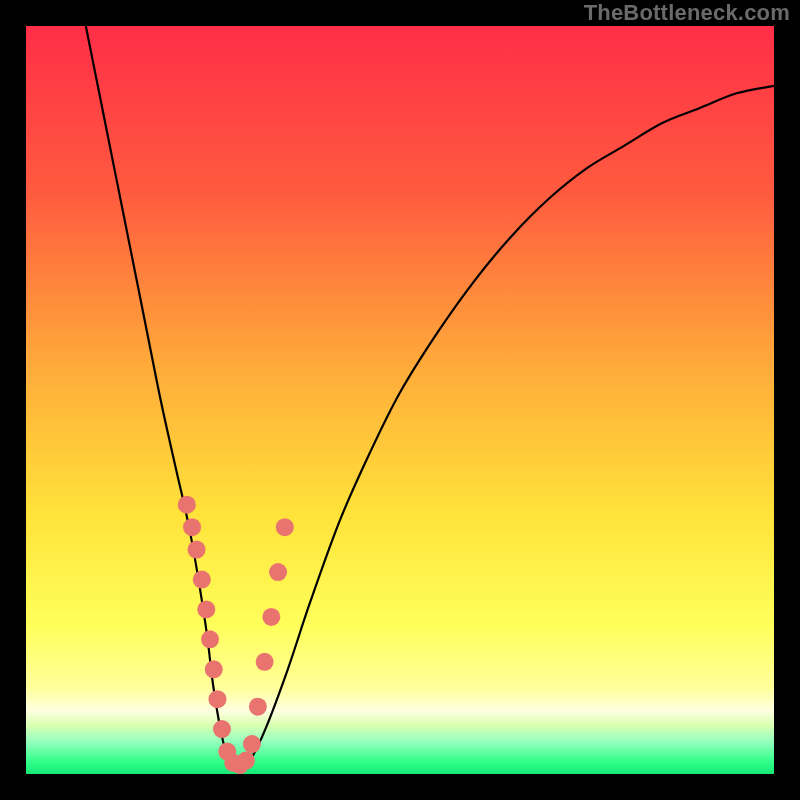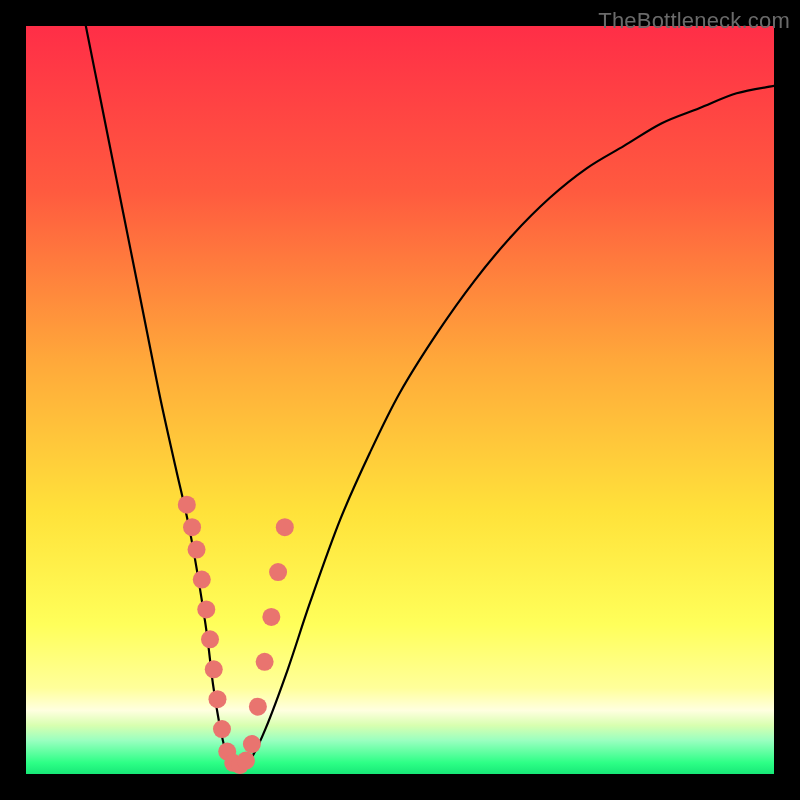--- a/index.html
+++ b/index.html
@@ -21,25 +21,25 @@
   }
   .plot {
     position: absolute;
     left: 0;
     top: 0;
     width: 748px;
     height: 748px;
   }
   .watermark {
     position: absolute;
-    top: 8px;
+    top: 0;
     right: 10px;
     color: #6a6a6a;
     font-size: 22px;
-    font-weight: 400;
+    font-weight: 700;
     letter-spacing: 0.2px;
   }
 </style>
 </head>
 <body>
 
 <div class="frame">
   <svg class="plot" viewBox="0 0 748 748" preserveAspectRatio="none">
     <defs>
       <linearGradient id="bg-grad" x1="0" y1="0" x2="0" y2="1">

